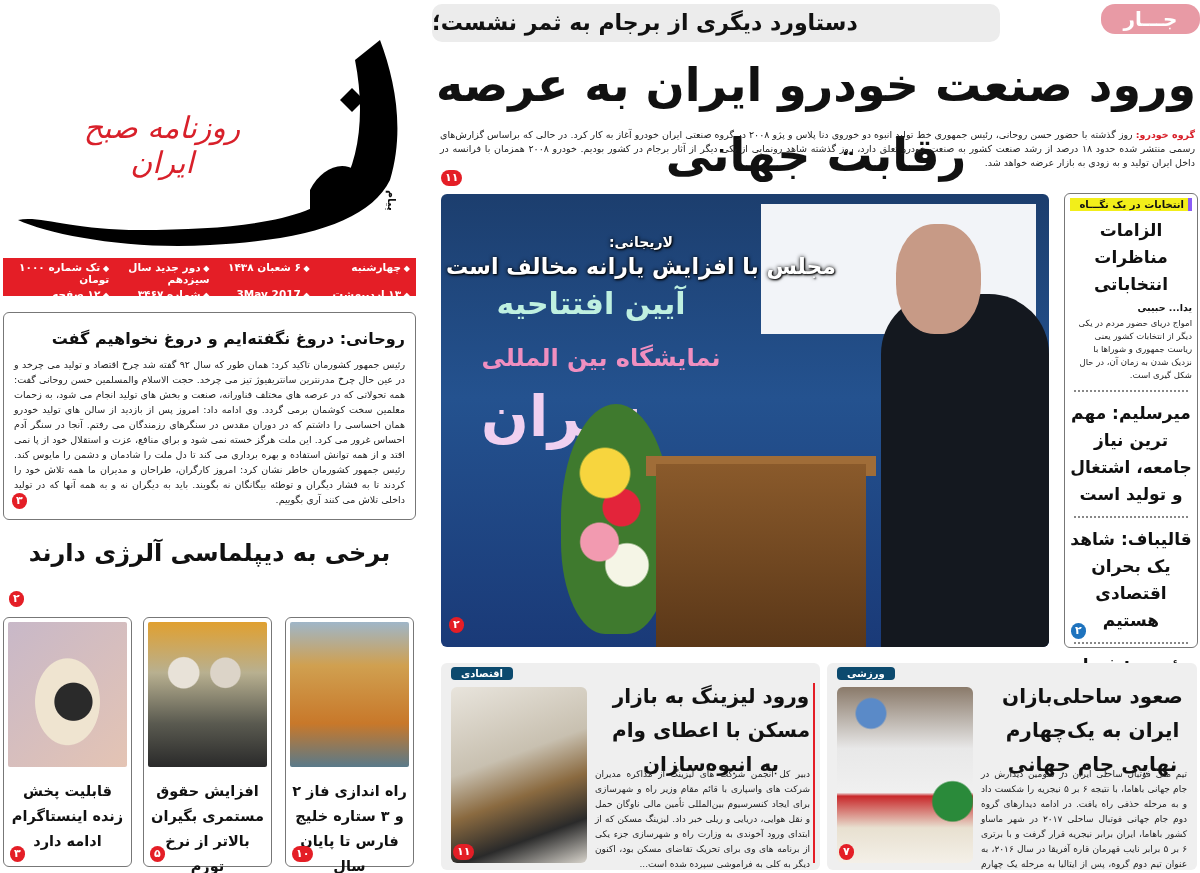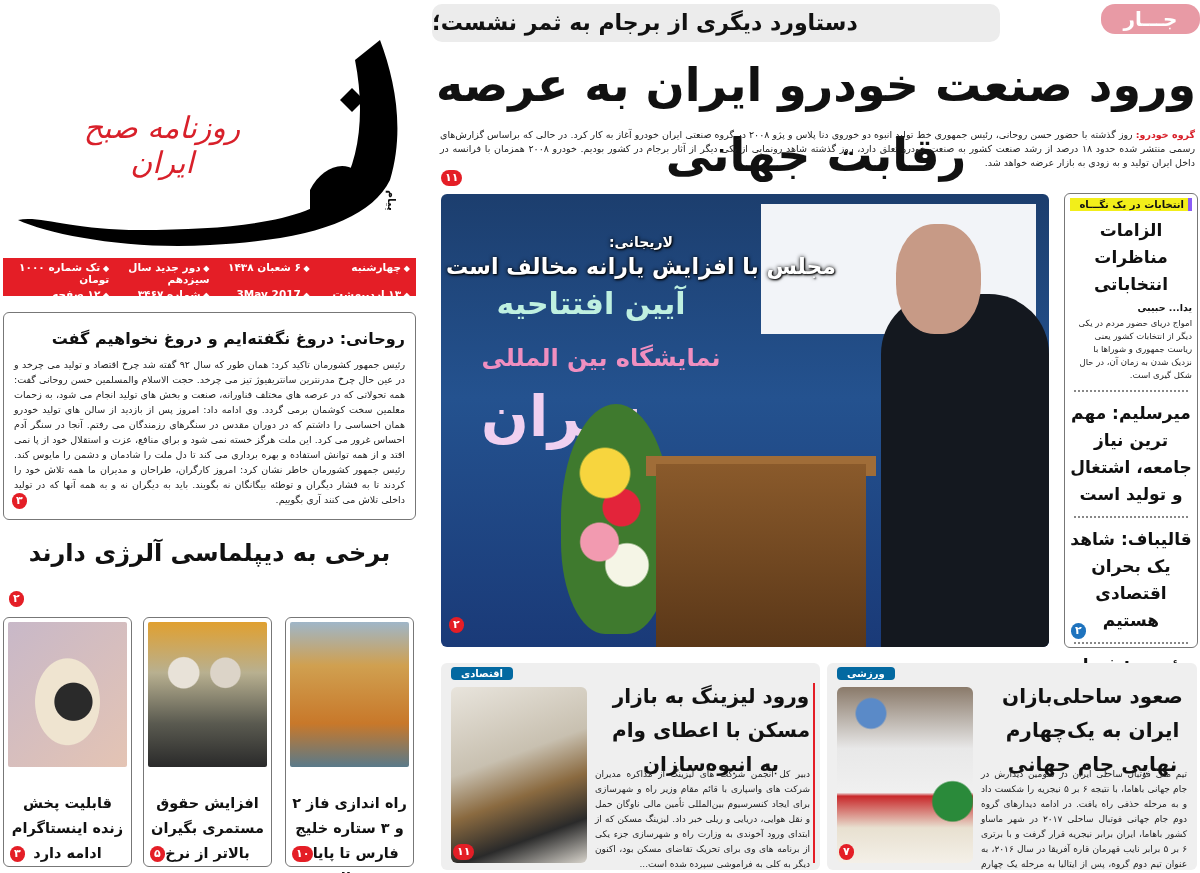--- a/index.html
+++ b/index.html
@@ -25,21 +25,21 @@
   .rouhani p { font-size: 9.5px; line-height: 15px; direction: rtl; text-align: justify; color: #222; }
   .rouhani .badge { position: absolute; left: 8px; bottom: 10px; }
 
   .zarif { left: 3px; top: 535px; width: 413px; height: 75px; text-align: center; direction: rtl; }
   .zarif .kicker { font-size: 14px; font-weight: bold; }
   .zarif h2 { font-size: 24px; font-weight: 900; margin-top: 4px; }
   .zarif .badge { position: absolute; left: 6px; top: 56px; }
 
   .card { top: 617px; width: 129px; height: 250px; padding: 4px; }
   .card .pic { width: 119px; height: 145px; border-radius: 2px; }
-  .card h3 { font-size: 14.5px; font-weight: 900; direction: rtl; text-align: center; line-height: 25px; margin-top: 24px; }
+  .card h3 { font-size: 14.5px; font-weight: 900; direction: rtl; text-align: center; line-height: 25px; margin-top: 12px; }
   .card .badge { position: absolute; left: 6px; bottom: 4px; }
 
   
   .kicker-pill { left: 432px; top: 4px; width: 568px; height: 38px; background: #ececec; border-radius: 10px; text-align: left; direction: rtl; font-size: 22px; font-weight: bold; line-height: 38px; }
   .jar-tag { left: 1101px; top: 4px; width: 99px; height: 30px; background: #e89aa5; color: #fff; font-size: 20px; font-weight: bold; text-align: center; line-height: 30px; letter-spacing: 6px; border-radius: 14px; }
   .headline { left: 432px; top: 50px; width: 768px; height: 70px; text-align: center; direction: rtl; font-size: 46px; font-weight: 900; letter-spacing: -1px; line-height: 70px; }
   .lead { left: 440px; top: 128px; width: 755px; height: 50px; direction: rtl; text-align: justify; font-size: 9.5px; line-height: 14px; color: #222; }
   .lead .src { color: #d8202a; font-weight: bold; }
   .lead-badge { left: 441px; top: 170px; }
 
@@ -63,21 +63,21 @@
   .sidebar { left: 1064px; top: 193px; width: 134px; height: 455px; padding: 4px 5px; direction: rtl; }
   .side-tag { background: #f2ee1a; border-right: 4px solid #8b5cf6; font-size: 10px; font-weight: bold; padding: 1px 4px; }
   .side-h { font-size: 17px; font-weight: 900; text-align: center; line-height: 27px; }
   .side-author { font-size: 9.5px; font-weight: bold; margin: 4px 0; }
   .side-p { font-size: 8.5px; line-height: 13px; color: #222; }
   .dots { border-top: 2px dotted #888; margin: 8px 4px; }
   .sidebar .badge { position: absolute; left: 6px; bottom: 8px; }
 
   
   .story { top: 663px; height: 207px; background: #efefef; border-radius: 6px; }
-  .story .tag { position: absolute; left: 10px; top: 4px; background: #0369a1; color: #fff; font-size: 10px; font-weight: bold; padding: 1px 10px; border-radius: 4px; }
+  .story .tag { position: absolute; left: 10px; top: 4px; background: #0c4a6e; color: #fff; font-size: 10px; font-weight: bold; padding: 1px 10px; border-radius: 4px; }
   .story .pic { position: absolute; left: 10px; top: 24px; width: 136px; height: 176px; border-radius: 6px; }
   .story h2 { position: absolute; left: 169px; right: 8px; top: 16px; direction: rtl; text-align: center; font-size: 20px; font-weight: 900; line-height: 34px; }
   .story p { position: absolute; left: 154px; right: 10px; top: 104px; direction: rtl; text-align: justify; font-size: 9px; line-height: 15px; color: #222; }
   .story .badge { position: absolute; left: 12px; bottom: 10px; }
   .story .redline { position: absolute; right: 5px; top: 20px; width: 2px; height: 180px; background: #e41e26; }
 </style>
 </head>
 <body>
 
 <div class="abs masthead">

